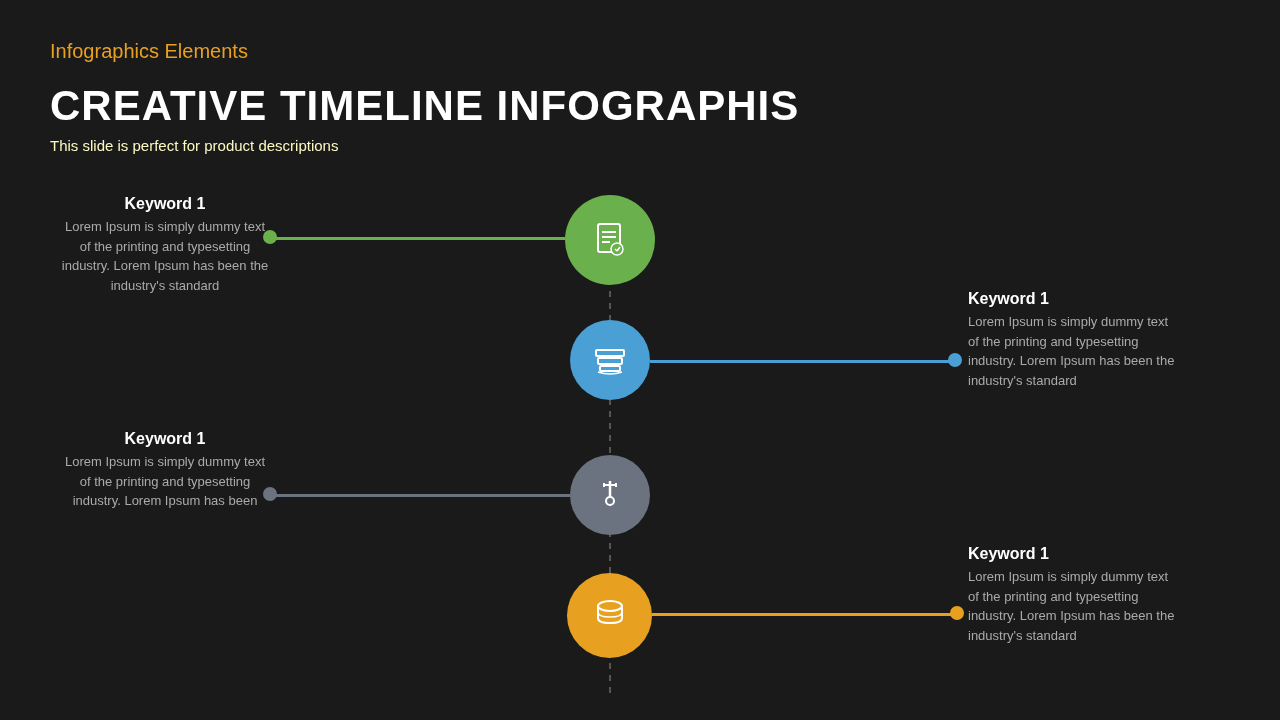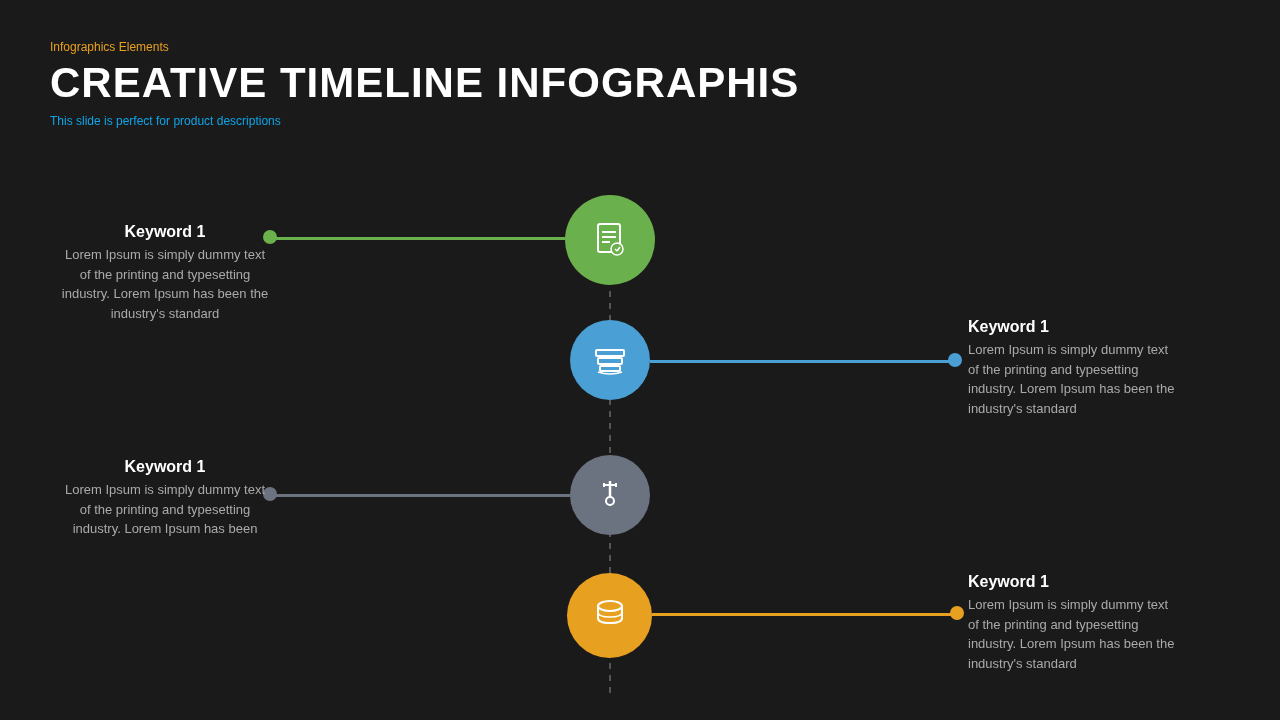--- a/index.html
+++ b/index.html
@@ -13,35 +13,35 @@
     }
 
     
     .header {
       position: absolute;
       top: 40px;
       left: 50px;
     }
     .header-subtitle {
       color: #e8a020;
-      font-size: 12px;
+      font-size: 20px;
       font-weight: 500;
-      margin-bottom: 6px;
+      margin-bottom: 20px;
     }
     .header-title {
       color: #ffffff;
       font-size: 42px;
       font-weight: 900;
       letter-spacing: 1px;
       text-transform: uppercase;
       line-height: 1.1;
     }
     .header-desc {
-      color: #0ea5e9;
-      font-size: 12px;
+      color: #fef9c3;
+      font-size: 15px;
       margin-top: 8px;
     }
 
     
     .timeline-line {
       position: absolute;
       left: 609px;
       top: 195px;
       width: 2px;
       height: 500px;
@@ -166,21 +166,20 @@
       background: #e8a020;
       left: 957px;
       top: 613px;
     }
 
     
     .text-block {
       position: absolute;
       text-align: center;
       max-width: 210px;
-      margin-top: 28px;
     }
     .text-block-right {
       text-align: left;
       max-width: 210px;
     }
 
     .kw-title {
       color: #ffffff;
       font-size: 16px;
       font-weight: 700;

